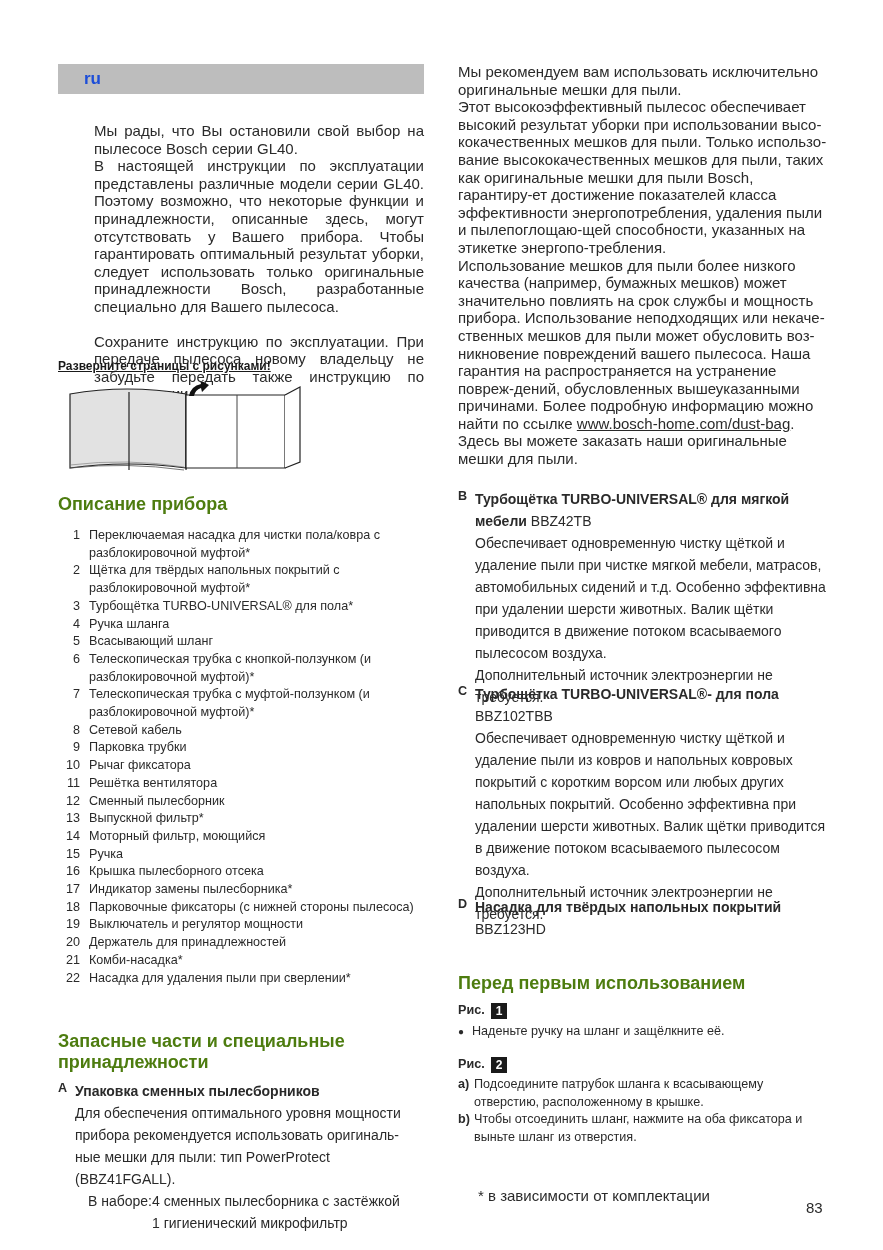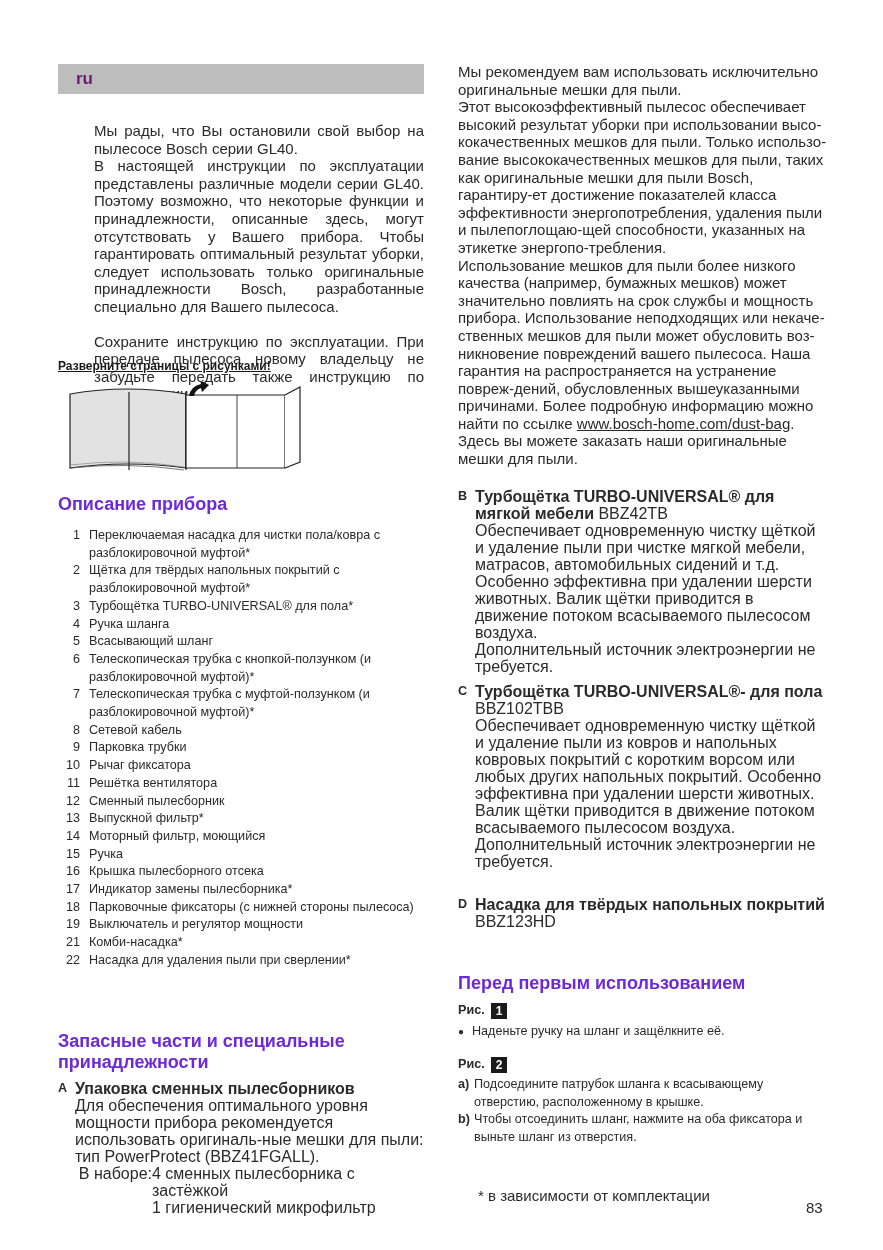--- a/index.html
+++ b/index.html
@@ -5,34 +5,34 @@
   html, body { margin: 0; padding: 0; background: #ffffff; }
   body {
     width: 883px; height: 1250px; position: relative; overflow: hidden;
     font-family: "Liberation Sans", sans-serif; color: #2a2a2a;
   }
   .lang-bar {
     position: absolute; left: 58px; top: 64px; width: 366px; height: 30px;
     background: #bdbdbd;
   }
   .lang-bar span {
-    position: absolute; left: 18px; top: 5px; font-weight: bold; font-size: 17px; color: #701a75;
+    position: absolute; left: 26px; top: 5px; font-weight: bold; font-size: 17px; color: #1d4ed8;
   }
   .p { font-size: 15px; line-height: 17.6px; margin: 0; }
   .just { text-align: justify; margin-left: 36px; }
   .abs { position: absolute; }
   .bold-h { font-weight: bold; font-size: 12px; color: #1a1a1a; text-decoration: underline; }
-  .h2 { font-weight: bold; font-size: 18px; line-height: 21px; color: #6d28d9; margin: 0; }
+  .h2 { font-weight: bold; font-size: 18px; line-height: 21px; color: #4d7c0f; margin: 0; }
   .list { position: absolute; left: 58px; top: 527px; width: 370px; }
   .li { display: flex; font-size: 12.6px; line-height: 17.7px; }
   .li .num { width: 22px; text-align: right; flex: none; margin-right: 9px; }
   .li .txt { flex: 1; }
   .item { position: absolute; }
   .item .letter { position: absolute; left: 0; top: 0; font-weight: bold; font-size: 12.6px; line-height: 17.6px; }
-  .item .body { margin-left: 17px; font-size: 16px; line-height: 17px; }
+  .item .body { margin-left: 17px; font-size: 14px; line-height: 22px; }
   .item .title { font-weight: bold; }
   .link { text-decoration: underline; }
   .fig { font-weight: bold; font-size: 12.6px; display: flex; align-items: flex-start; }
   .fig .box { display: inline-block; background: #1a1a1a; color: #fff; font-weight: bold; font-size: 12px; padding: 0 5px; margin-left: 6px; height: 16px; line-height: 16px; }
   .step { display: flex; font-size: 12.6px; line-height: 17.6px; }
   .step .lbl { font-weight: bold; width: 16px; flex: none; }
 </style>
 </head>
 <body>
 
@@ -133,20 +133,24 @@
     </div>
   <div class="li">
       <span class="num">18</span>
       <span class="txt">Парковочные фиксаторы (с нижней стороны пылесоса)</span>
     </div>
   <div class="li">
       <span class="num">19</span>
       <span class="txt">Выключатель и регулятор мощности</span>
     </div>
   <div class="li">
+      <span class="num">20</span>
+      <span class="txt">Держатель для принадлежностей</span>
+    </div>
+  <div class="li">
       <span class="num">21</span>
       <span class="txt">Комби-насадка*</span>
     </div>
   <div class="li">
       <span class="num">22</span>
       <span class="txt">Насадка для удаления пыли при сверлении*</span>
     </div>
 </div>
 
 <h2 class="h2 abs" style="left:58px; top:1031px; width:366px;">Запасные части и специальные принадлежности</h2>

